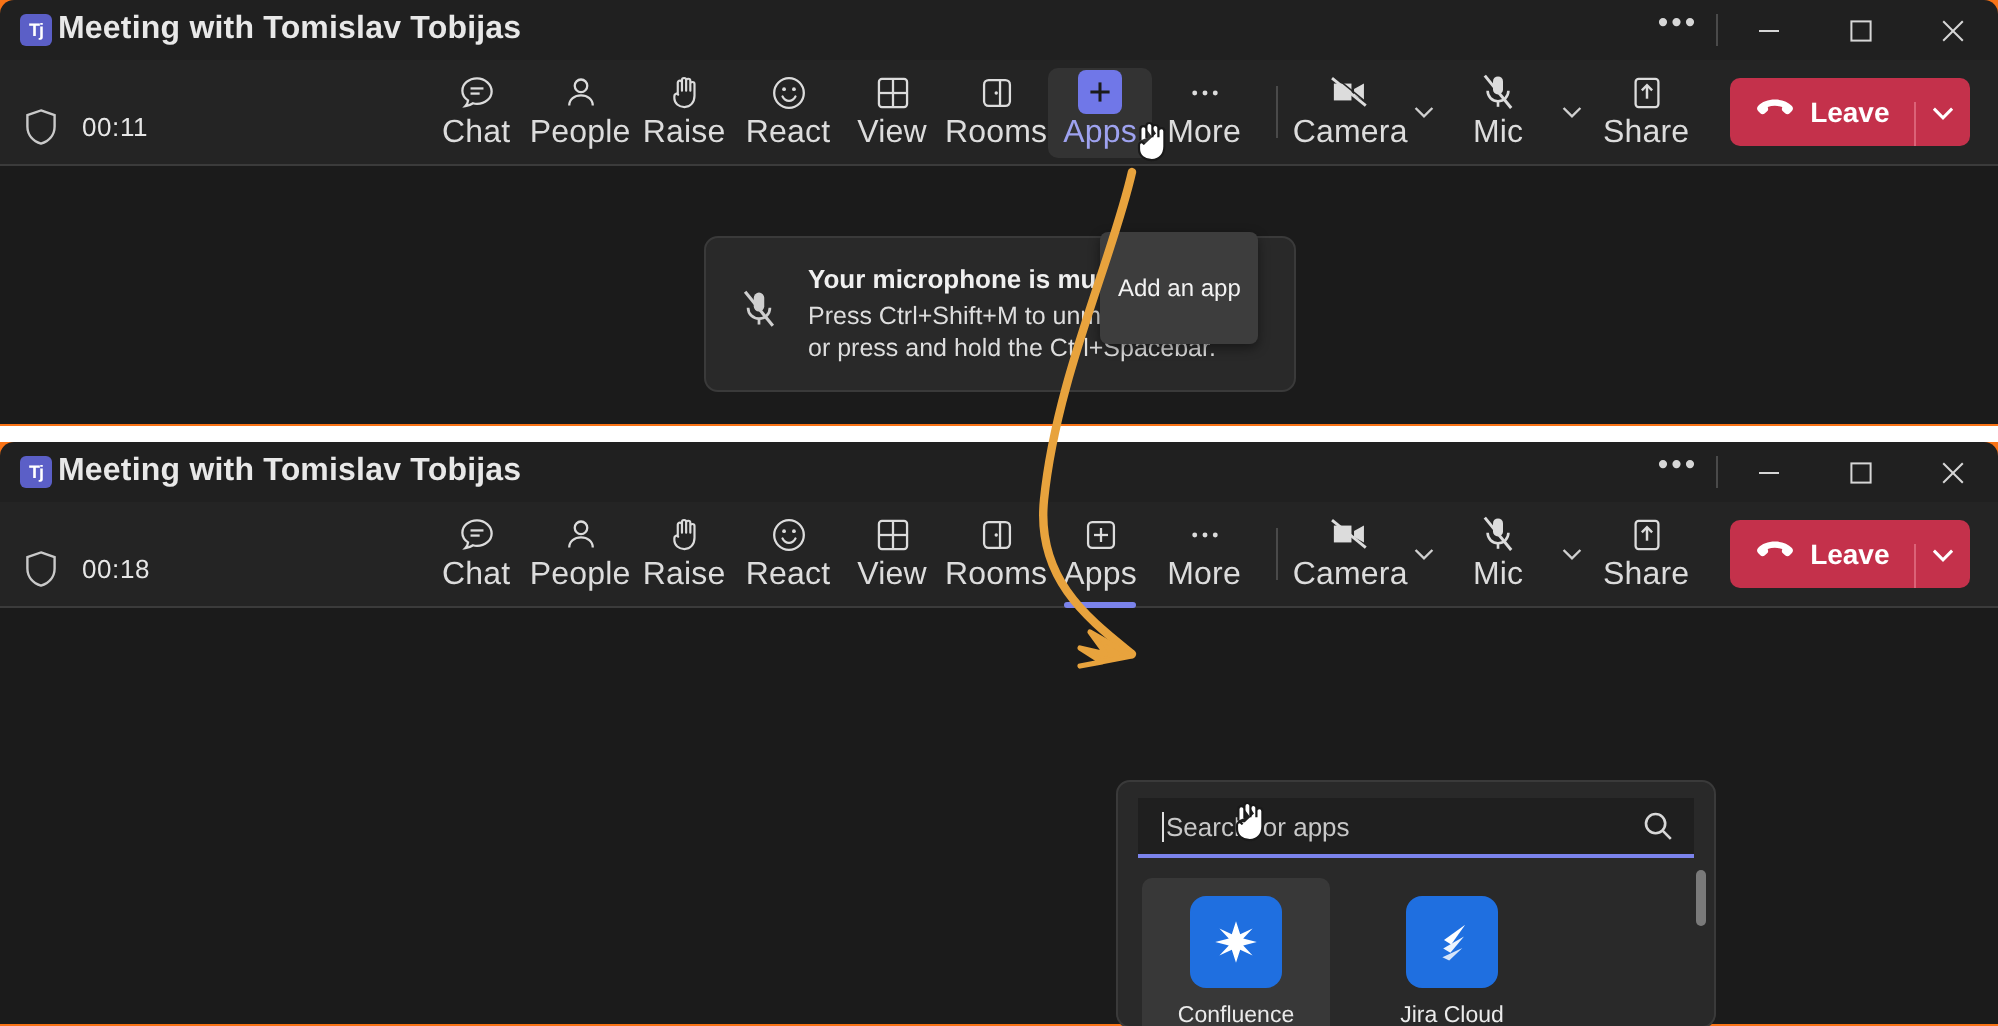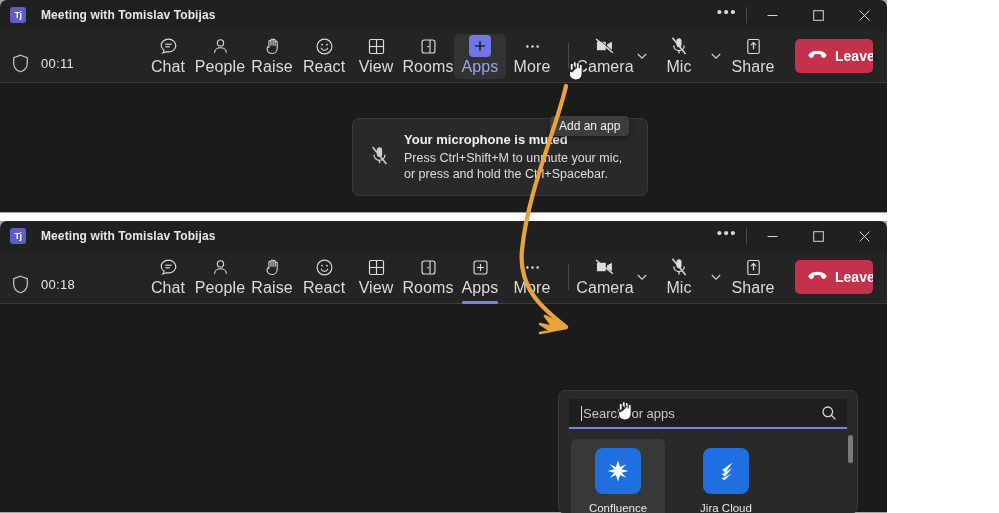--- a/index.html
+++ b/index.html
@@ -5,33 +5,33 @@
   * { box-sizing: border-box; margin: 0; padding: 0; }
   html, body {
     width: 999px; height: 513px;
     background: #f3f3f3;
     font-family: "Liberation Sans", sans-serif;
     overflow: hidden;
   }
   #root { position: relative; width: 999px; height: 513px; background: #ffffff; }
 
   
-  .window { position: absolute; left: 0; width: 887px; background: #a3a3a3; overflow: hidden; }
+  .window { position: absolute; left: 0; width: 999px; background: #f97316; overflow: hidden; }
   .titlebar {
     height: 30px; background: #202020; display: flex; align-items: center;
     padding-left: 10px; border-radius: 7px 7px 0 0; position: relative;
   }
   .teams-logo {
     width: 16px; height: 16px; border-radius: 3px;
     background: #5b5fc7; display: flex; align-items: center; justify-content: center;
     font-size: 9px; font-weight: bold; color: #fff; flex: 0 0 auto;
     font-family: "Liberation Sans", sans-serif; letter-spacing: -0.5px;
   }
   .win-title {
-    margin-left: 15px; color: #e8e8e8; font-size: 12px; font-weight: 600;
+    margin-left: 3px; color: #e8e8e8; font-size: 16px; font-weight: 600;
     white-space: nowrap; letter-spacing: .1px;
   }
   .win-ctrls { position: absolute; right: 0; top: 0; height: 30px; display: flex; align-items: center; }
   .wc {
     width: 46px; height: 30px; display: flex; align-items: center; justify-content: center;
     color: #d6d6d6;
   }
   .wc svg { display: block; }
   .wc-sep { width: 1px; height: 16px; background: #4a4a4a; margin: 0 2px; }
   .wc.ellipsis { width: 34px; font-size: 15px; letter-spacing: 1.5px; line-height: 6px; padding-bottom: 7px; }
@@ -73,21 +73,21 @@
   .leave-lbl { color: #fff; font-size: 14px; font-weight: 600; }
   .leave-div { width: 1px; height: 22px; background: #db6277; }
   .leave-chev { width: 32px; height: 34px; display: flex; align-items: center; justify-content: center; color: #fff; }
 
   
   .stage { background: #1b1b1b; position: relative; }
 
   
   .tooltip {
     position: absolute; background: #3d3d3d; color: #f2f2f2; font-size: 12px;
-    padding: 3px 9px; border-radius: 4px; white-space: nowrap; z-index: 30;
+    padding: 21px 9px; border-radius: 4px; white-space: nowrap; z-index: 30;
     box-shadow: 0 2px 6px rgba(0,0,0,.45);
   }
 
   
   .mute-banner {
     position: absolute; background: #292929; border: 1px solid #3a3a3a; border-radius: 7px;
     display: flex; align-items: center; gap: 14px; padding: 13px 18px 13px 16px;
   }
   .mute-banner .mico { color: #cfcfcf; flex: 0 0 auto; }
   .mb-title { color: #f0f0f0; font-size: 13px; font-weight: 700; margin-bottom: 3px; }

